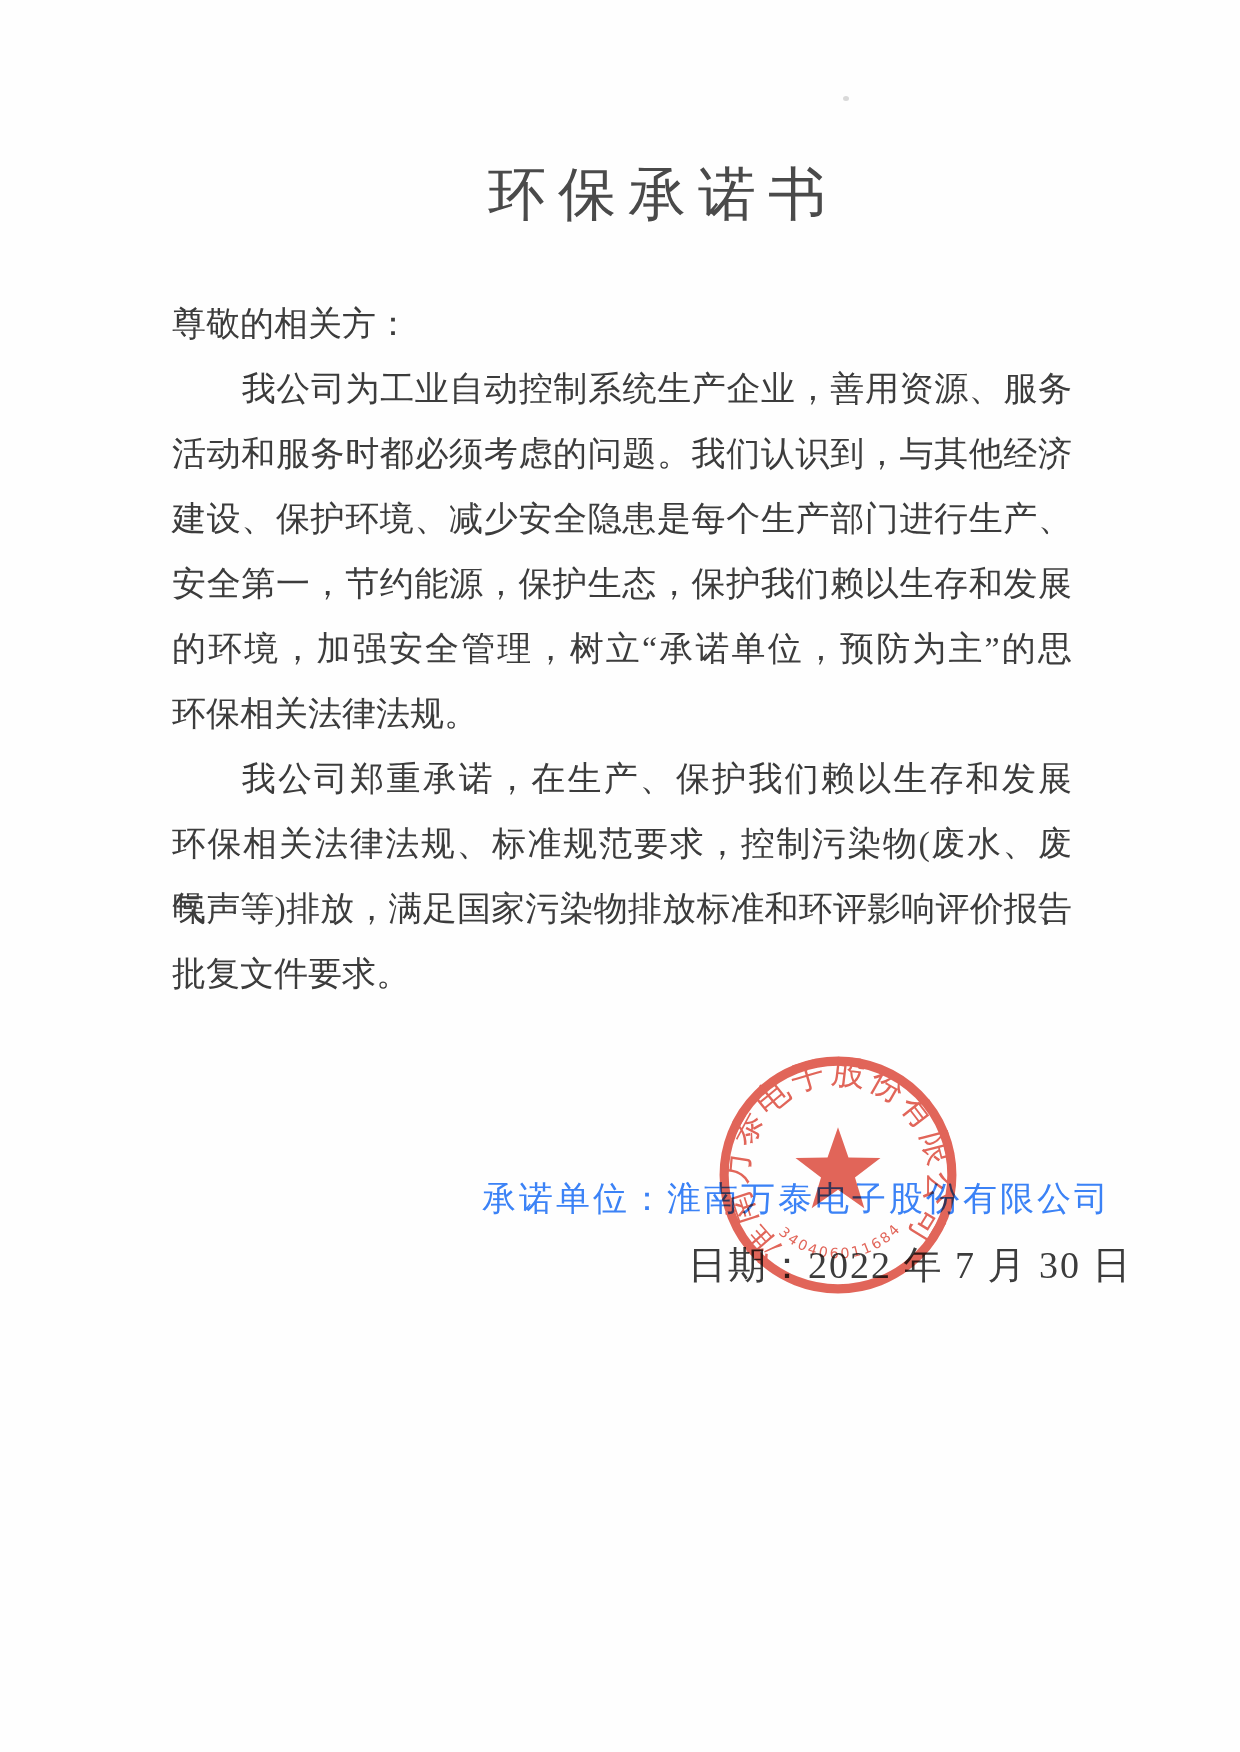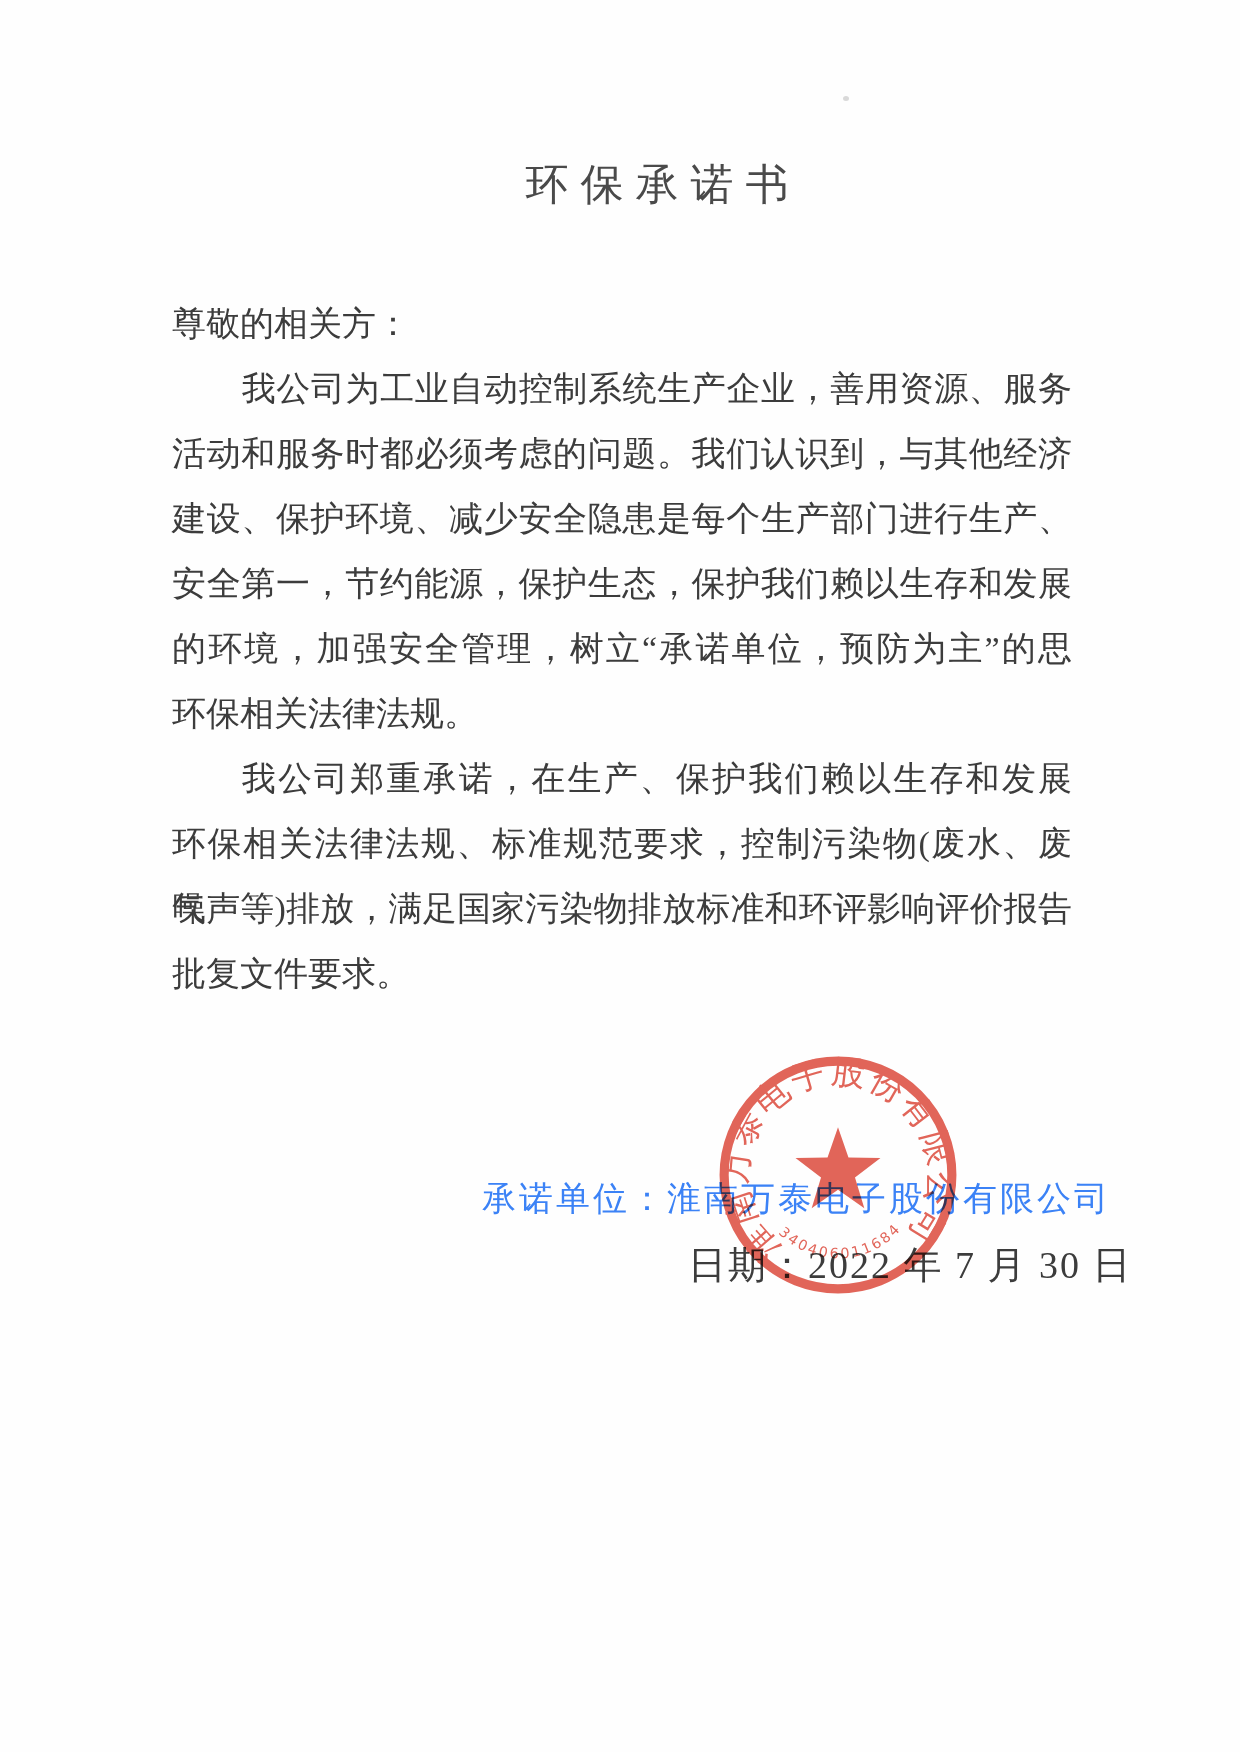--- a/index.html
+++ b/index.html
@@ -14,21 +14,21 @@
     background:#fefefe;
     color:#383838;
     overflow:hidden;
   }
   .title{
     position:absolute;
     top:156px;left:0;width:100%;
     padding-left:86px;
     box-sizing:border-box;
     text-align:center;
-    font-size:43px;
+    font-size:58px;
     letter-spacing:12px;
     color:#4a4a4a;
     white-space:nowrap;
   }
   .body-block{
     position:absolute;
     left:172px;top:291px;
     width:900px;
     font-size:34px;
     line-height:65px;

